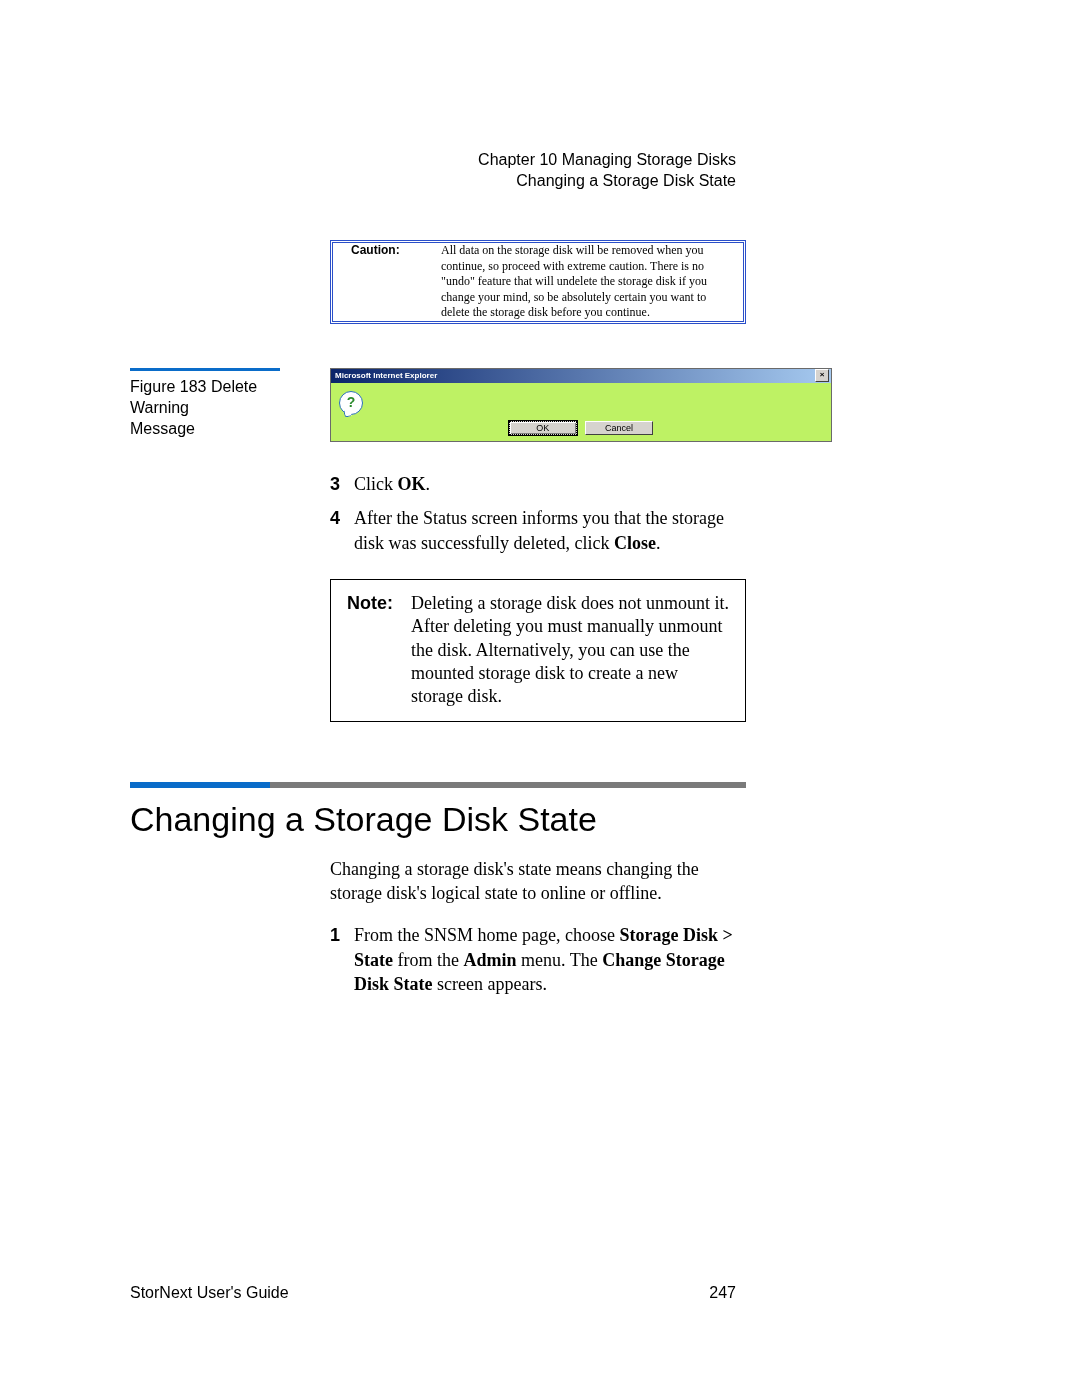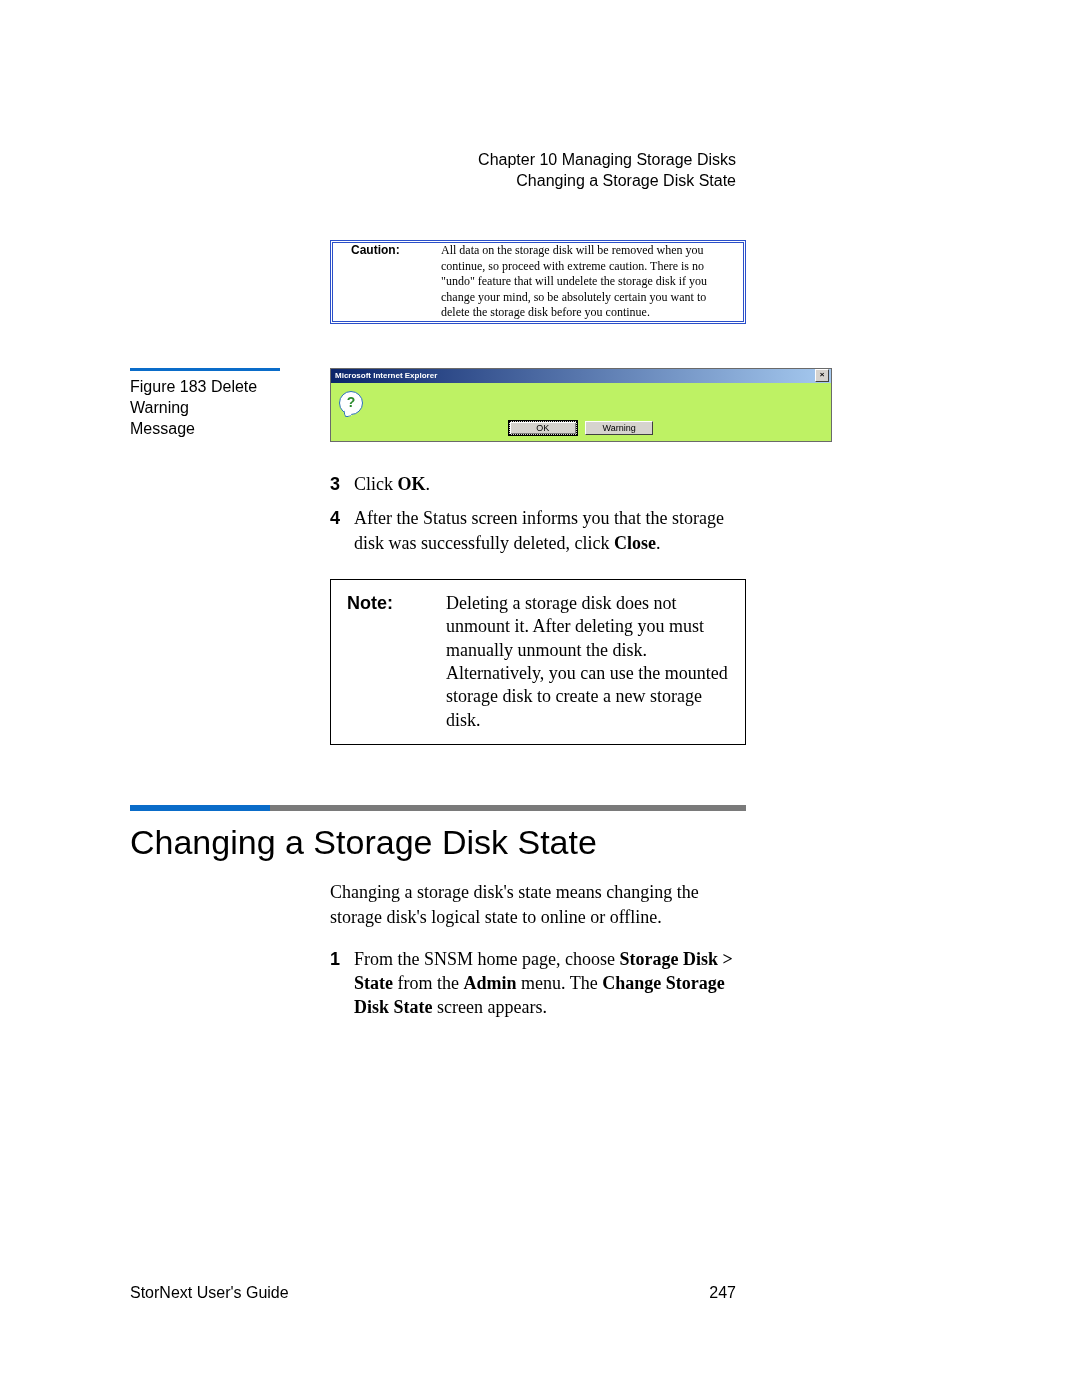--- a/index.html
+++ b/index.html
@@ -175,21 +175,20 @@
     font-weight: bold;
   }
   .note-box {
     border: 1px solid #000;
     padding: 12px 16px;
     margin-top: 24px;
     display: flex;
     font-family: "Palatino Linotype", "Book Antiqua", serif;
     font-size: 18px;
     line-height: 1.3;
-    gap: 35px;
   }
   .note-label {
     font-family: Arial, Helvetica, sans-serif;
     font-weight: bold;
     width: 64px;
     flex-shrink: 0;
   }
   .note-text {
     flex: 1;
   }
@@ -258,21 +257,21 @@
       <div class="dialog">
         <div class="dialog-titlebar">
           <span>Microsoft Internet Explorer</span>
           <span class="dialog-close">×</span>
         </div>
         <div class="dialog-body">
           <div class="dialog-icon">?</div>
         </div>
         <div class="dialog-buttons">
           <span class="win-btn default">OK</span>
-          <span class="win-btn">Warning</span>
+          <span class="win-btn">Cancel</span>
         </div>
       </div>
     </div>
 
     <div class="steps">
       <div class="step">
         <div class="step-num">3</div>
         <div class="step-text">
           <span>Click </span><b class="sans">OK</b><span>.</span>
         </div>

